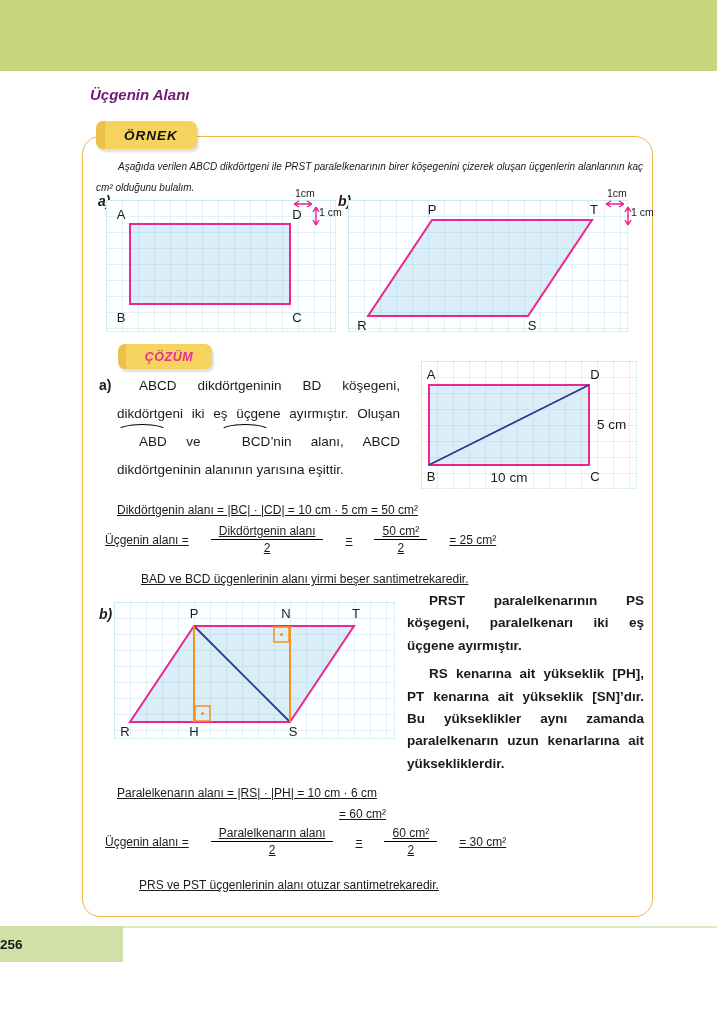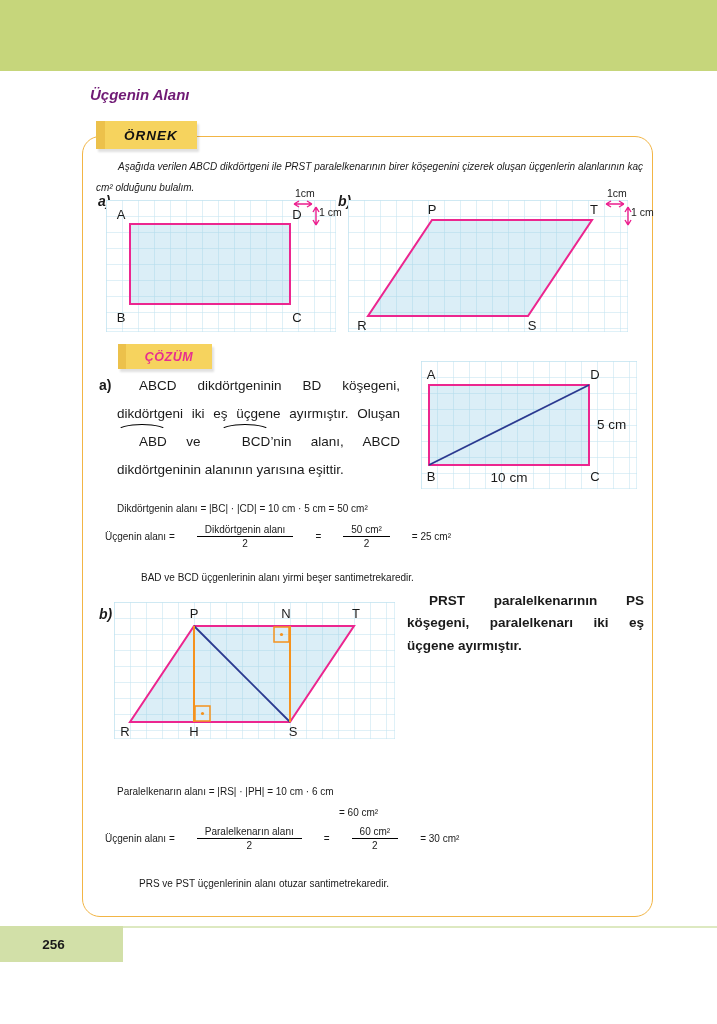--- a/index.html
+++ b/index.html
@@ -2,45 +2,45 @@
 <html><head>
 <meta charset="utf-8">
 <style>
   html,body{margin:0;padding:0;}
   body{width:717px;height:1024px;position:relative;background:#ffffff;
        font-family:"Liberation Sans",sans-serif;color:#1a1a1a;}
   .abs{position:absolute;}
   .top-band{left:0;top:0;width:717px;height:71px;background:#c6d67b;}
   .section-title{left:90px;top:86px;font-size:15px;font-weight:bold;font-style:italic;color:#701a75;}
   .example-box{left:82px;top:136px;width:569px;height:779px;border:1.6px solid #f2b545;border-radius:18px;background:#fff;}
-  .tab{display:flex;align-items:center;justify-content:center;border-radius:0;
+  .tab{display:flex;align-items:center;justify-content:center;border-radius:7px;
        box-shadow:2px 3px 2px rgba(0,0,0,0.12);}
   .ornek-tab{left:96px;top:121px;width:92px;height:28px;background:#f6d35e;border-left:9px solid #ecc14b;
        font-size:13.5px;font-weight:bold;font-style:italic;letter-spacing:1px;color:#111;}
   .cozum-tab{left:118px;top:344px;width:86px;height:25px;background:#f6d35e;border-left:8px solid #ecc14b;
        font-size:12.5px;font-weight:bold;font-style:italic;letter-spacing:0.5px;color:#e72f8f;}
   .intro-text{left:96px;top:146px;width:547px;font-size:10px;font-style:italic;line-height:21px;
        text-align:justify;text-indent:22px;}
   .fig-label{font-size:14px;font-weight:bold;font-style:italic;}
   .body-text{font-size:13.5px;text-align:justify;margin:0;}
   .part-a-text{left:117px;top:372px;width:283px;line-height:28px;text-indent:22px;}
   .right-col{left:407px;top:590px;width:237px;}
   .right-col p{margin:0 0 6px 0;font-size:13.5px;line-height:22.4px;text-align:justify;text-indent:22px;font-weight:bold;}
-  .math-line{font-size:10px;white-space:nowrap;}
+  .math-line{font-size:12px;white-space:nowrap;text-decoration:underline;}
   .frac-line{display:flex;align-items:center;gap:22px;}
   .frac{display:inline-block;text-align:center;vertical-align:middle;}
   .frac .num{display:block;border-bottom:1.3px solid #000;padding:0 8px 1px 8px;}
   .frac .den{display:block;padding-top:1px;}
   .arc{position:relative;display:inline-block;}
   .arc::before{content:"";position:absolute;left:0;right:0;top:-4px;height:6px;
        border-top:1.4px solid #000;border-left:1px solid transparent;border-right:1px solid transparent;
        border-radius:50% 50% 0 0 / 100% 100% 0 0;}
   .footer-line{left:0;top:926px;width:717px;height:2px;background:#dde9c1;}
   .footer-box{left:0;top:926px;width:123px;height:36px;background:#d2e0a8;
-       display:flex;align-items:center;justify-content:center;padding-right:16px;box-sizing:border-box;
+       display:flex;align-items:center;justify-content:flex-start;padding-right:16px;box-sizing:border-box;
        font-size:13.5px;font-weight:bold;}
   svg text{font-family:"Liberation Sans",sans-serif;font-size:13px;fill:#1a1a1a;}
   svg text.dim{font-size:13.5px;}
   svg text.scale-label{font-size:10.5px;}
 </style>
 </head>
 <body>
 
 <svg width="0" height="0" style="position:absolute">
   <defs>
@@ -149,20 +149,21 @@
   <text x="80" y="16" text-anchor="middle">P</text>
   <text x="172" y="16" text-anchor="middle">N</text>
   <text x="242" y="16" text-anchor="middle">T</text>
   <text x="11" y="134" text-anchor="middle">R</text>
   <text x="80" y="134" text-anchor="middle">H</text>
   <text x="179" y="134" text-anchor="middle">S</text>
 </svg>
 
 <div class="abs right-col">
   <p>PRST paralelkenarının PS köşegeni, paralelkenarı iki eş üçgene ayırmıştır.</p>
+  <p>RS kenarına ait yükseklik [PH], PT kenarına ait yükseklik [SN]’dır. Bu yükseklikler aynı zamanda paralelkenarın uzun kenarlarına ait yüksekliklerdir.</p>
 </div>
 
 <div class="abs math-line" style="left:117px;top:786px">Paralelkenarın alanı = |RS| · |PH| = 10 cm · 6 cm</div>
 <div class="abs math-line" style="left:339px;top:807px">= 60 cm²</div>
 <div class="abs math-line frac-line" style="left:105px;top:826px">
   <span>Üçgenin alanı =</span>
   <span class="frac">
       <span class="num">Paralelkenarın alanı</span>
       <span class="den">2</span>
     </span>

